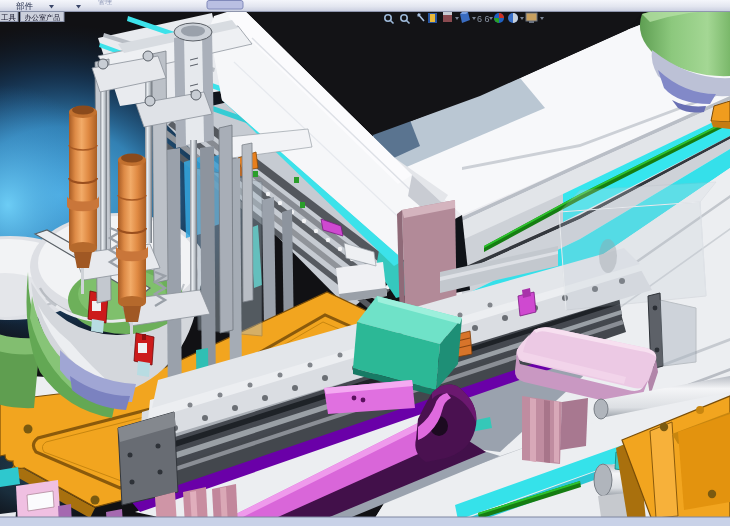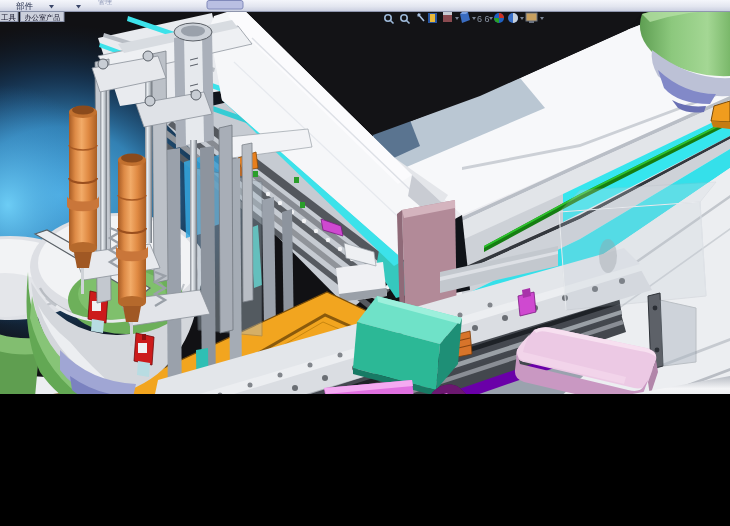--- a/index.html
+++ b/index.html
@@ -1,16 +1,16 @@
 <!DOCTYPE html>
 <html><head>
 <meta charset="utf-8">
 <style>
 html,body{margin:0;padding:0;background:#000;}
-#stage{position:relative;width:730px;height:394px;overflow:hidden;font-family:"Liberation Sans",sans-serif;}
+#stage{position:relative;width:730px;height:526px;overflow:hidden;font-family:"Liberation Sans",sans-serif;}
 </style>
 </head>
 <body>
 <div id="stage">
 <svg width="730" height="526" viewBox="0 0 730 526" xmlns="http://www.w3.org/2000/svg">
 <defs>
 <radialGradient id="glow" cx="50%" cy="50%" r="50%">
  <stop offset="0%" stop-color="#54b9ef" stop-opacity="0.98"></stop>
  <stop offset="40%" stop-color="#3b9ddb" stop-opacity="0.8"></stop>
  <stop offset="70%" stop-color="#1c5f9e" stop-opacity="0.4"></stop>

